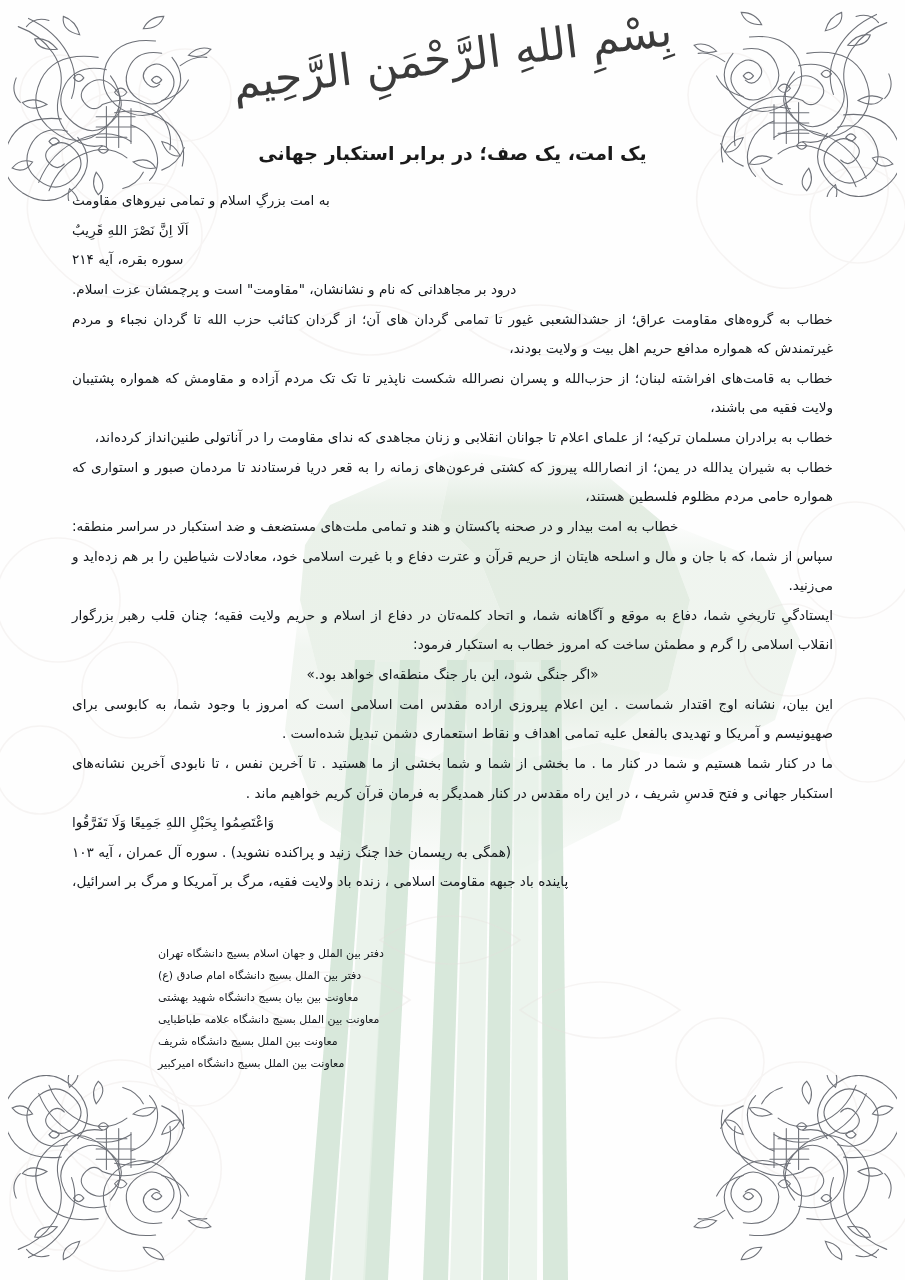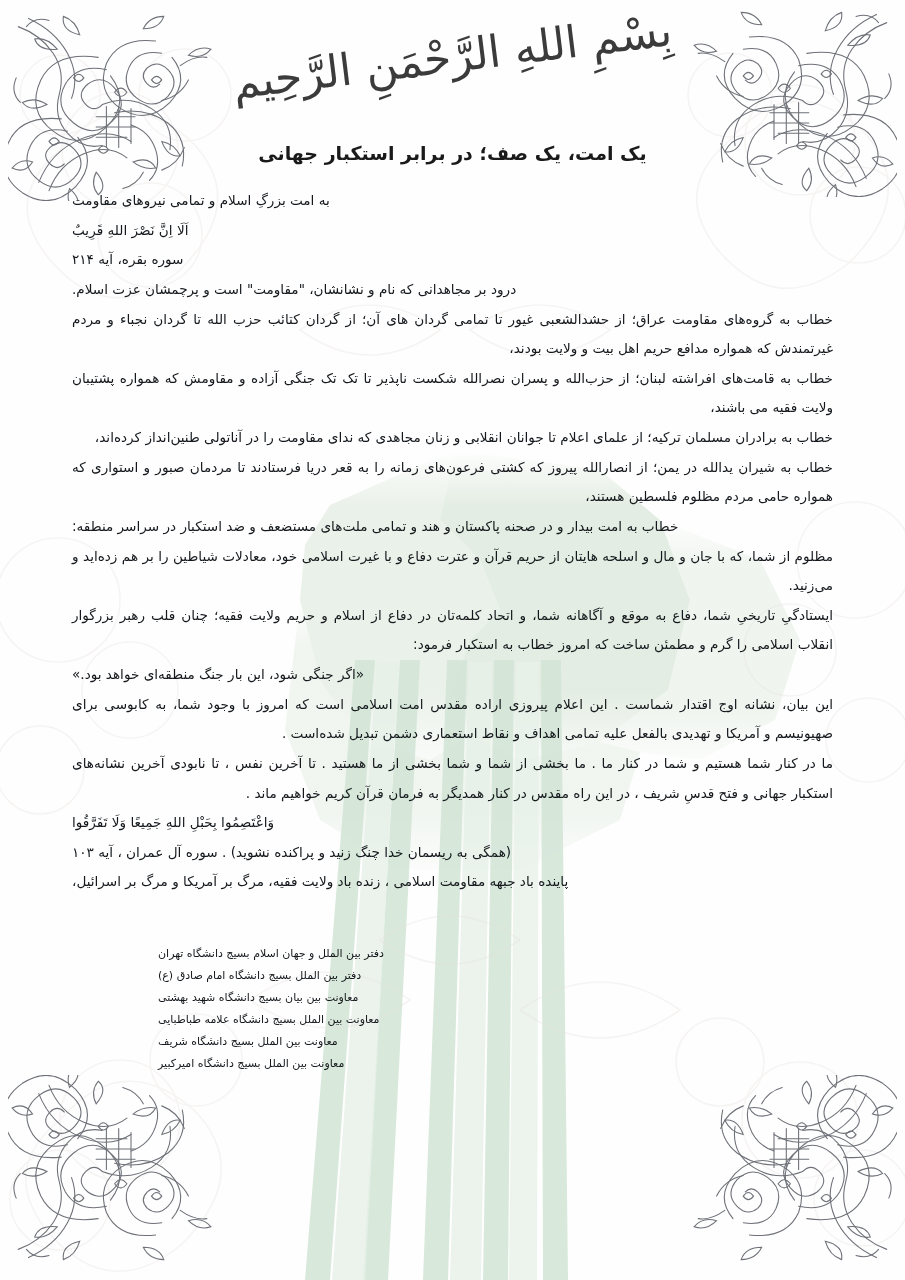--- a/index.html
+++ b/index.html
@@ -109,21 +109,21 @@
 
   .ayah-line {
     text-align: left;
   }
 
   .lead-line {
     text-align: left;
   }
 
   .quote-line {
-    text-align: left;
+    text-align: center;
   }
 
   
   .signatures {
     margin-top: 46px;
     padding-right: 0;
     text-align: left;
     direction: rtl;
     font-size: 11px;
     line-height: 2.0;
@@ -409,25 +409,25 @@
 
       <div class="lead-line">به امت بزرگِ اسلام و تمامی نیروهای مقاومت</div>
 
       <div class="ayah-line">اَلَا اِنَّ نَصْرَ اللهِ قَرِيبٌ</div>
 
       <div class="ayah-line">سوره بقره، آیه ۲۱۴</div>
 
       <div class="lead-line">درود بر مجاهدانی که نام و نشانشان، "مقاومت" است و پرچمشان عزت اسلام.</div>
 
       <p class="para">خطاب به گروه‌های مقاومت عراق؛ از حشدالشعبی غیور تا تمامی گردان های آن؛ از گردان کتائب حزب الله تا گردان نجباء و مردم غیرتمندش که همواره مدافع حریم اهل بیت و ولایت بودند،</p>
-      <p class="para">خطاب به قامت‌های افراشته لبنان؛ از حزب‌الله و پسران نصرالله شکست ناپذیر تا تک تک جنگی آزاده و مقاومش که همواره پشتیبان ولایت فقیه می باشند،</p>
+      <p class="para">خطاب به قامت‌های افراشته لبنان؛ از حزب‌الله و پسران نصرالله شکست ناپذیر تا تک تک مردم آزاده و مقاومش که همواره پشتیبان ولایت فقیه می باشند،</p>
       <p class="para">خطاب به برادران مسلمان ترکیه؛ از علمای اعلام تا جوانان انقلابی و زنان مجاهدی که ندای مقاومت را در آناتولی طنین‌انداز کرده‌اند،</p>
       <p class="para">خطاب به شیران یدالله در یمن؛ از انصارالله پیروز که کشتی فرعون‌های زمانه را به قعر دریا فرستادند تا مردمان صبور و استواری که همواره حامی مردم مظلوم فلسطین هستند،</p>
       <p class="para right">خطاب به امت بیدار و در صحنه پاکستان و هند و تمامی ملت‌های مستضعف و ضد استکبار در سراسر منطقه:</p>
-      <p class="para">مظلوم از شما، که با جان و مال و اسلحه هایتان از حریم قرآن و عترت دفاع و با غیرت اسلامی خود، معادلات شیاطین را بر هم زده‌اید و می‌زنید.</p>
+      <p class="para">سپاس از شما، که با جان و مال و اسلحه هایتان از حریم قرآن و عترت دفاع و با غیرت اسلامی خود، معادلات شیاطین را بر هم زده‌اید و می‌زنید.</p>
       <p class="para">ایستادگیِ تاریخیِ شما، دفاع به موقع و آگاهانه شما، و اتحاد کلمه‌تان در دفاع از اسلام و حریم ولایت فقیه؛ چنان قلب رهبر بزرگوار انقلاب اسلامی را گرم و مطمئن ساخت که امروز خطاب به استکبار فرمود:</p>
 
       <div class="quote-line">«اگر جنگی شود، این بار جنگ منطقه‌ای خواهد بود.»</div>
 
       <p class="para">این بیان، نشانه اوج اقتدار شماست . این اعلام پیروزی اراده مقدس امت اسلامی است که امروز با وجود شما، به کابوسی برای صهیونیسم و آمریکا و تهدیدی بالفعل علیه تمامی اهداف و نقاط استعماری دشمن تبدیل شده‌است .</p>
       <p class="para">ما در کنار شما هستیم و شما در کنار ما . ما بخشی از شما و شما بخشی از ما هستید . تا آخرین نفس ، تا نابودی آخرین نشانه‌های استکبار جهانی و فتح قدسِ شریف ، در این راه مقدس در کنار همدیگر به فرمان قرآن کریم خواهیم ماند .</p>
 
       <div class="ayah-line">وَاعْتَصِمُوا بِحَبْلِ اللهِ جَمِيعًا وَلَا تَفَرَّقُوا</div>
 
       <div class="ayah-line">(همگی به ریسمان خدا چنگ زنید و پراکنده نشوید) . سوره آل عمران ، آیه ۱۰۳</div>

